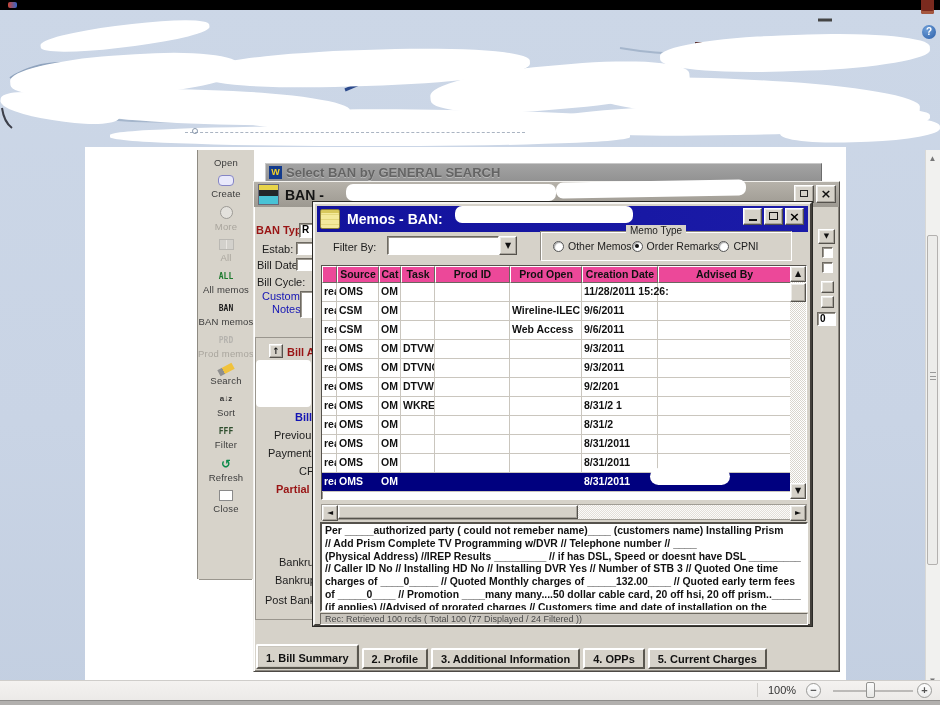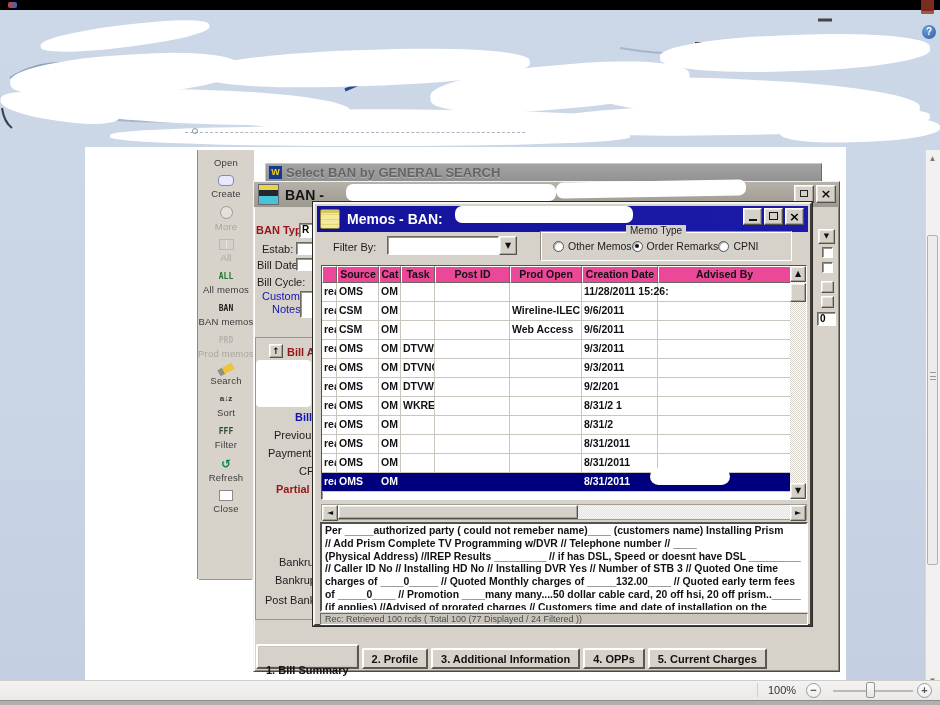--- a/index.html
+++ b/index.html
@@ -129,21 +129,21 @@
   #ban-gbtn1{left:821px;top:281px;width:13px;height:12px}
   #ban-gbtn2{left:821px;top:296px;width:13px;height:12px}
   #ban-zero{left:817px;top:312px;width:19px;height:14px}
 
   
   #tabs{left:256px;top:644px;width:560px;height:25px;z-index:11;display:flex;
     align-items:flex-end;gap:3px}
   .tab{background:#d6d2c9;border:2px solid;border-color:#fff #5a574f #5a574f #fff;
     font:bold 11px/16px "Liberation Sans",sans-serif;color:#111;padding:1px 8px 1px 8px;
     height:21px;white-space:nowrap;border-radius:2px 2px 0 0}
-  .tab.active{height:25px;box-shadow:inset 0 0 0 1px #c9c5bc;padding-top:16px}
+  .tab.active{height:25px;box-shadow:inset 0 0 0 1px #c9c5bc;padding-top:4px}
 
   
   #memos{left:313px;top:202px;width:499px;height:424px;background:#d6d2c9;z-index:20;
     border:2px solid;border-color:#f6f5f2 #43403b #43403b #f6f5f2;
     box-shadow:0 0 0 1px #2b2a27}
   #memos-titlebar{position:absolute;left:2px;top:2px;width:491px;height:26px;
     background:linear-gradient(90deg,#12129c,#1b1ba8);display:flex;align-items:center}
   #memos-icon{width:20px;height:20px;margin:0 7px 0 3px;border-radius:2px;
     background:repeating-linear-gradient(180deg,#f4ea9c 0 4px,#e4d87e 4px 5px);
     border:1px solid #8a7d3a;box-shadow:inset 0 3px 0 #d8c85c}
@@ -398,21 +398,21 @@
           </span>
         </div>
     </div>
 
     <div id="memo-table">
       <div class="thead" id="thead">
           <div class="th c0"></div>
           <div class="th c1">Source</div>
           <div class="th c2">Cat</div>
           <div class="th c3">Task</div>
-          <div class="th c4">Post ID</div>
+          <div class="th c4">Prod ID</div>
           <div class="th c5">Prod Open</div>
           <div class="th c6">Creation Date</div>
           <div class="th c7">Advised By</div>
           <div class="th" style="width: 16px;"></div>
         </div>
       <div id="tbody">
           <div class="trow">
             <div class="td c0">rea</div>
             <div class="td c1">OMS</div>
             <div class="td c2">OM</div>

